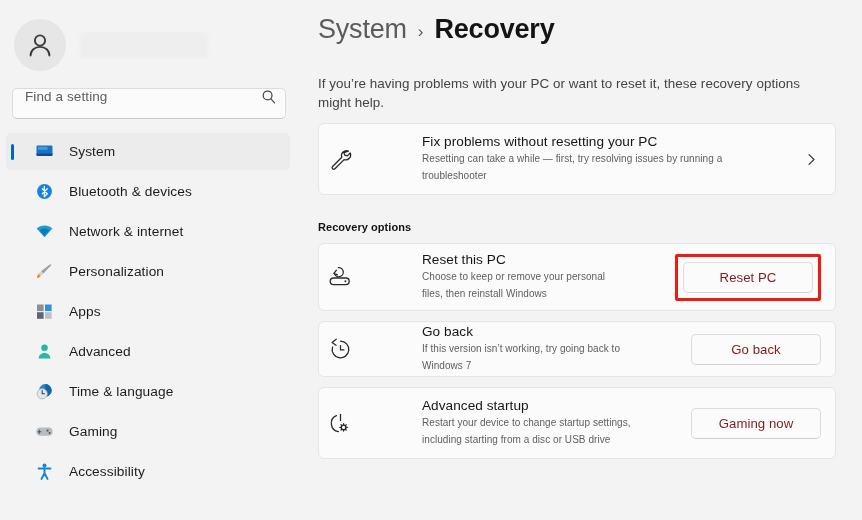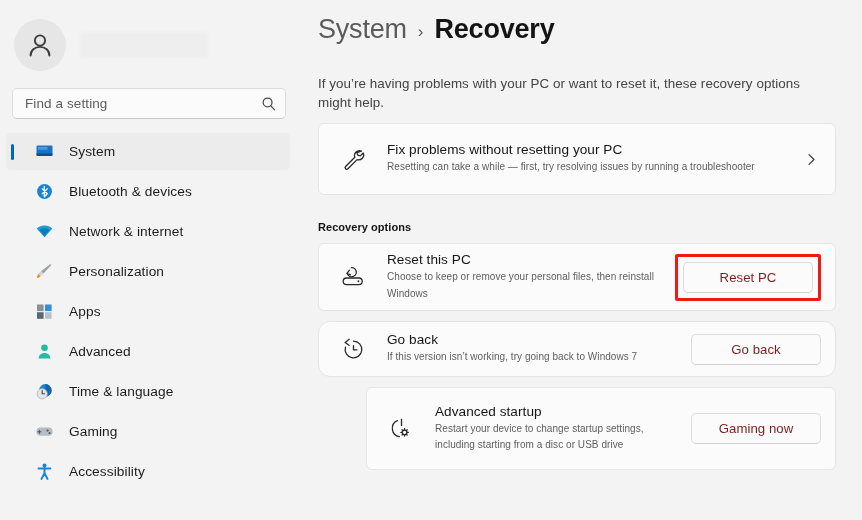--- a/index.html
+++ b/index.html
@@ -65,21 +65,21 @@
   }
 
   .search-wrap {
     margin: 16px 14px 0 12px;
     height: 31px;
     background: #fbfbfb;
     border: 1px solid #dcdcdc;
     border-bottom-color: #c8c8c8;
     border-radius: 5px;
     display: flex;
-    align-items: center;
+    align-items: flex-start;
     padding: 0 8px 0 12px;
   }
 
   .search-input {
     flex: 1;
     border: none;
     outline: none;
     background: transparent;
     font-family: "Liberation Sans", sans-serif;
     font-size: 13.5px;
@@ -186,22 +186,23 @@
     max-width: 505px;
     letter-spacing: .05px;
   }
 
   .card {
     background: #fbfbfb;
     border: 1px solid #e5e5e5;
     border-radius: 6px;
     display: flex;
     align-items: center;
-    padding: 0 14px 0 17px;
+    padding: 0 14px 0 4px;
     margin-top: 10px;
+    gap: 48px;
   }
 
   .card-icon {
     width: 34px;
     flex: 0 0 34px;
     display: flex;
     align-items: center;
     justify-content: center;
     margin-right: 17px;
   }
@@ -252,22 +253,22 @@
     position: relative;
     flex: 0 0 auto;
     padding: 5px;
     border: 3px solid #ee1b12;
     border-radius: 2px;
   }
   .btn-highlight-wrap .btn { display: block; }
 
   .card-fix    { height: 72px; margin-top: 11px; }
   .card-reset  { height: 68px; }
-  .card-goback { height: 56px; border-radius: 12px; }
-  .card-adv    { height: 83px; margin-left: 48px; }
+  .card-goback { height: 56px; }
+  .card-adv    { height: 72px; }
 
   
   .cursor-marker {
     position: absolute;
     left: 14px;
     top: -4px;
     width: 22px;
     height: 22px;
     pointer-events: none;
   }

